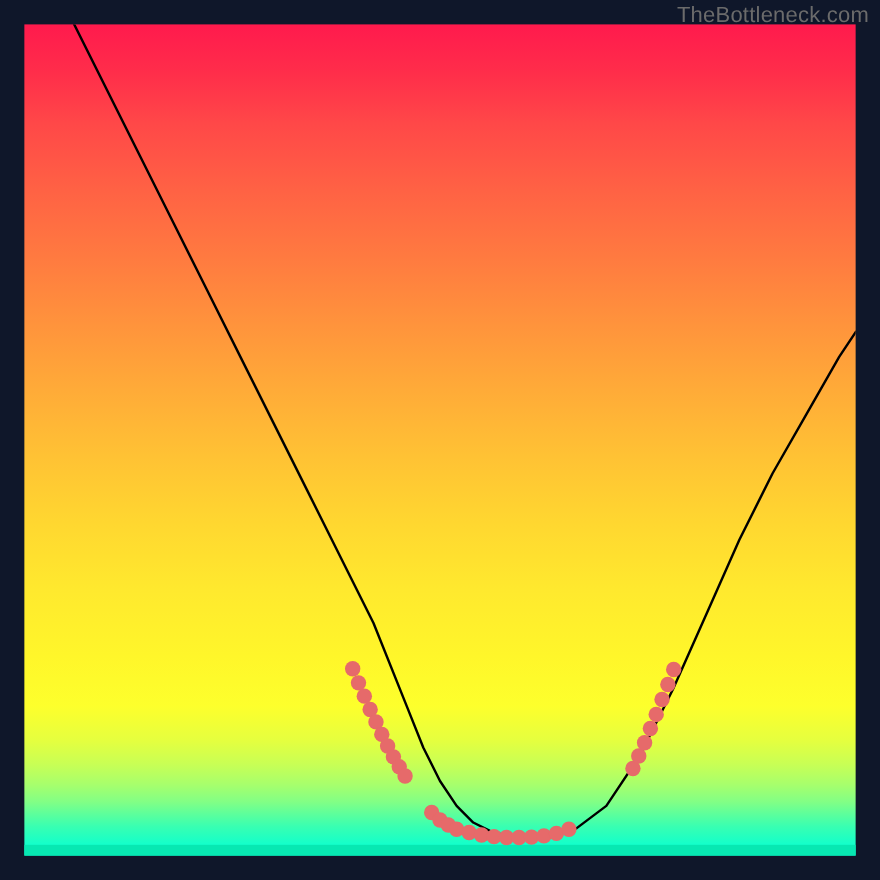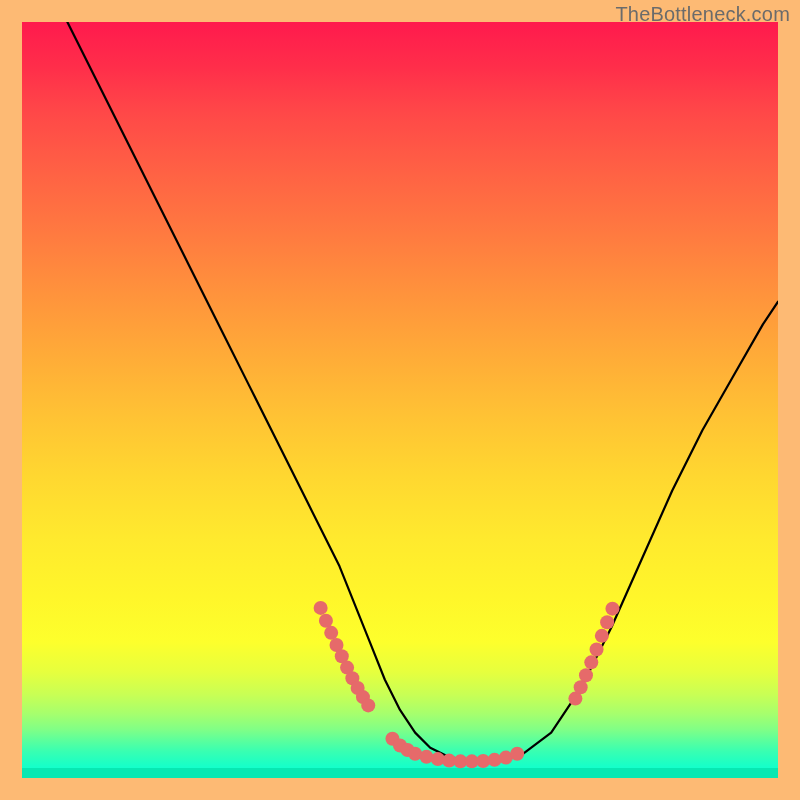--- a/index.html
+++ b/index.html
@@ -8,21 +8,21 @@
     width: 800px;
     height: 800px;
     overflow: hidden;
     background: #000;
     font-family: Arial, Helvetica, sans-serif;
   }
   .frame {
     position: relative;
     width: 800px;
     height: 800px;
-    background: #fdba74;
+    background: #0f172a;
   }
   .plot {
     position: absolute;
     left: 22px;
     top: 22px;
     width: 756px;
     height: 756px;
     overflow: hidden;
   }
   .gradient {

